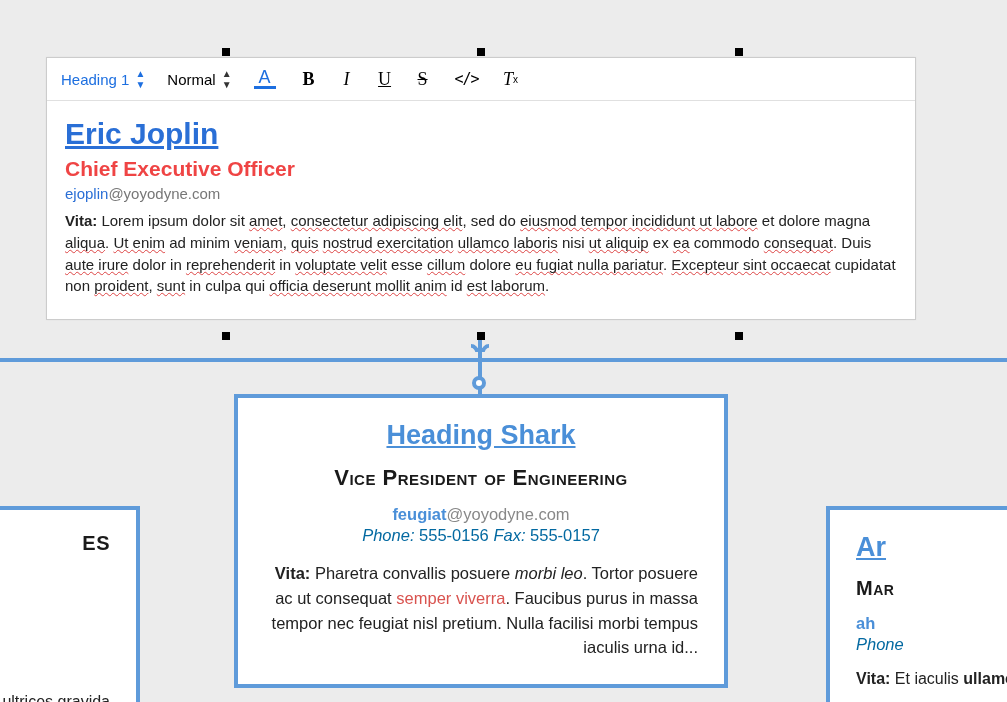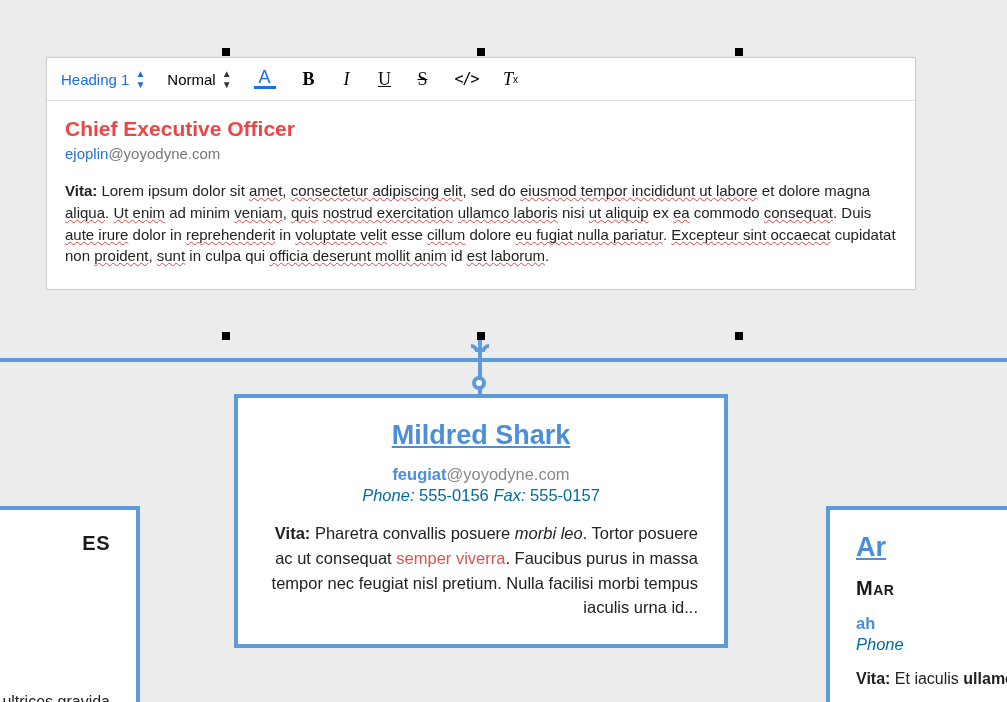--- a/index.html
+++ b/index.html
@@ -61,21 +61,21 @@
     font-size: 30px;
     font-weight: bold;
     margin-bottom: 6px;
   }
   .editor-body h2.title {
     font-size: 21px;
     font-weight: bold;
     color: #ef4444;
     margin-bottom: 4px;
   }
-  .editor-body .email { font-size: 15px; margin-bottom: 18px; }
+  .editor-body .email { font-size: 15px; margin-bottom: 8px; }
   .editor-body .email .user { color: #2a6fd6; }
   .editor-body .email .domain { color: #777; }
   .editor-body .phone { font-size: 15px; margin-bottom: 14px; }
   .editor-body .phone .lbl { font-style: italic; }
   .editor-body .vita { font-size: 15px; line-height: 1.45; color: #222; }
   .editor-body .vita .vlabel { font-weight: bold; }
   .editor-body .vita .bold { font-weight: normal; }
   .editor-body .vita .u { text-decoration: underline wavy #d44 0.5px; text-decoration-skip-ink: none; }
 
   
@@ -202,39 +202,41 @@
         <span class="tb-btn underline">U</span>
         <span class="tb-btn strike">S</span>
       </div>
       <span class="tb-btn code">&lt;/&gt;</span>
       <span class="tb-btn clear">
         <span>T</span>
           <sub>x</sub>
       </span>
     </div>
     <div class="editor-body">
+      <h1>Eric Joplin</h1>
       <h2 class="title">Chief Executive Officer</h2>
       <div class="email">
         <span class="user">ejoplin</span><span class="domain">@yoyodyne.com</span>
       </div>
       <div class="vita">
         <span class="vlabel">Vita:</span>
         <span>Lorem ipsum dolor sit </span><span class="u">amet</span><span>, </span><span class="u">consectetur adipiscing elit</span><span>, sed do </span><span class="u">eiusmod tempor incididunt ut labore</span><span> et dolore magna </span><span class="u">aliqua</span><span>. </span><span class="u">Ut enim</span><span> ad minim </span><span class="u">veniam</span><span>, </span><span class="u">quis</span><span> </span><span class="bold u">nostrud exercitation</span><span> </span><span class="u">ullamco laboris</span><span> nisi </span><span class="u">ut aliquip</span><span> ex </span><span class="u">ea</span><span> commodo </span><span class="u">consequat</span><span>. Duis </span><span class="u">aute irure</span><span> dolor in </span><span class="u">reprehenderit</span><span> in </span><span class="u">voluptate velit</span><span> esse </span><span class="u">cillum</span><span> dolore </span><span class="u">eu fugiat nulla pariatur</span><span>. </span><span class="u">Excepteur sint occaecat</span><span> cupidatat non </span><span class="u">proident</span><span>, </span><span class="u">sunt</span><span> in culpa qui </span><span class="u">officia deserunt mollit anim</span><span> id </span><span class="u">est laborum</span><span>.</span>
       </div>
     </div>
   </div>
 
   <div class="hline"></div>
   <div class="vstub"></div>
   <div class="stub-curve-l"></div>
   <div class="stub-curve-r"></div>
   <div class="stub-ring"></div>
 
   <div class="org-card card-center">
-    <h1>Mildred Shark</h1>
+    <h1>Heading Shark</h1>
+    <h2>Vice President of Engineering</h2>
     <div class="email">
       <span class="user">feugiat</span><span class="domain">@yoyodyne.com</span>
     </div>
     <div class="phone">
       <span class="lbl">Phone:</span>
       <span>555-0156</span>
       <span class="lbl">Fax:</span>
       <span>555-0157</span>
     </div>
     <div class="vita">

